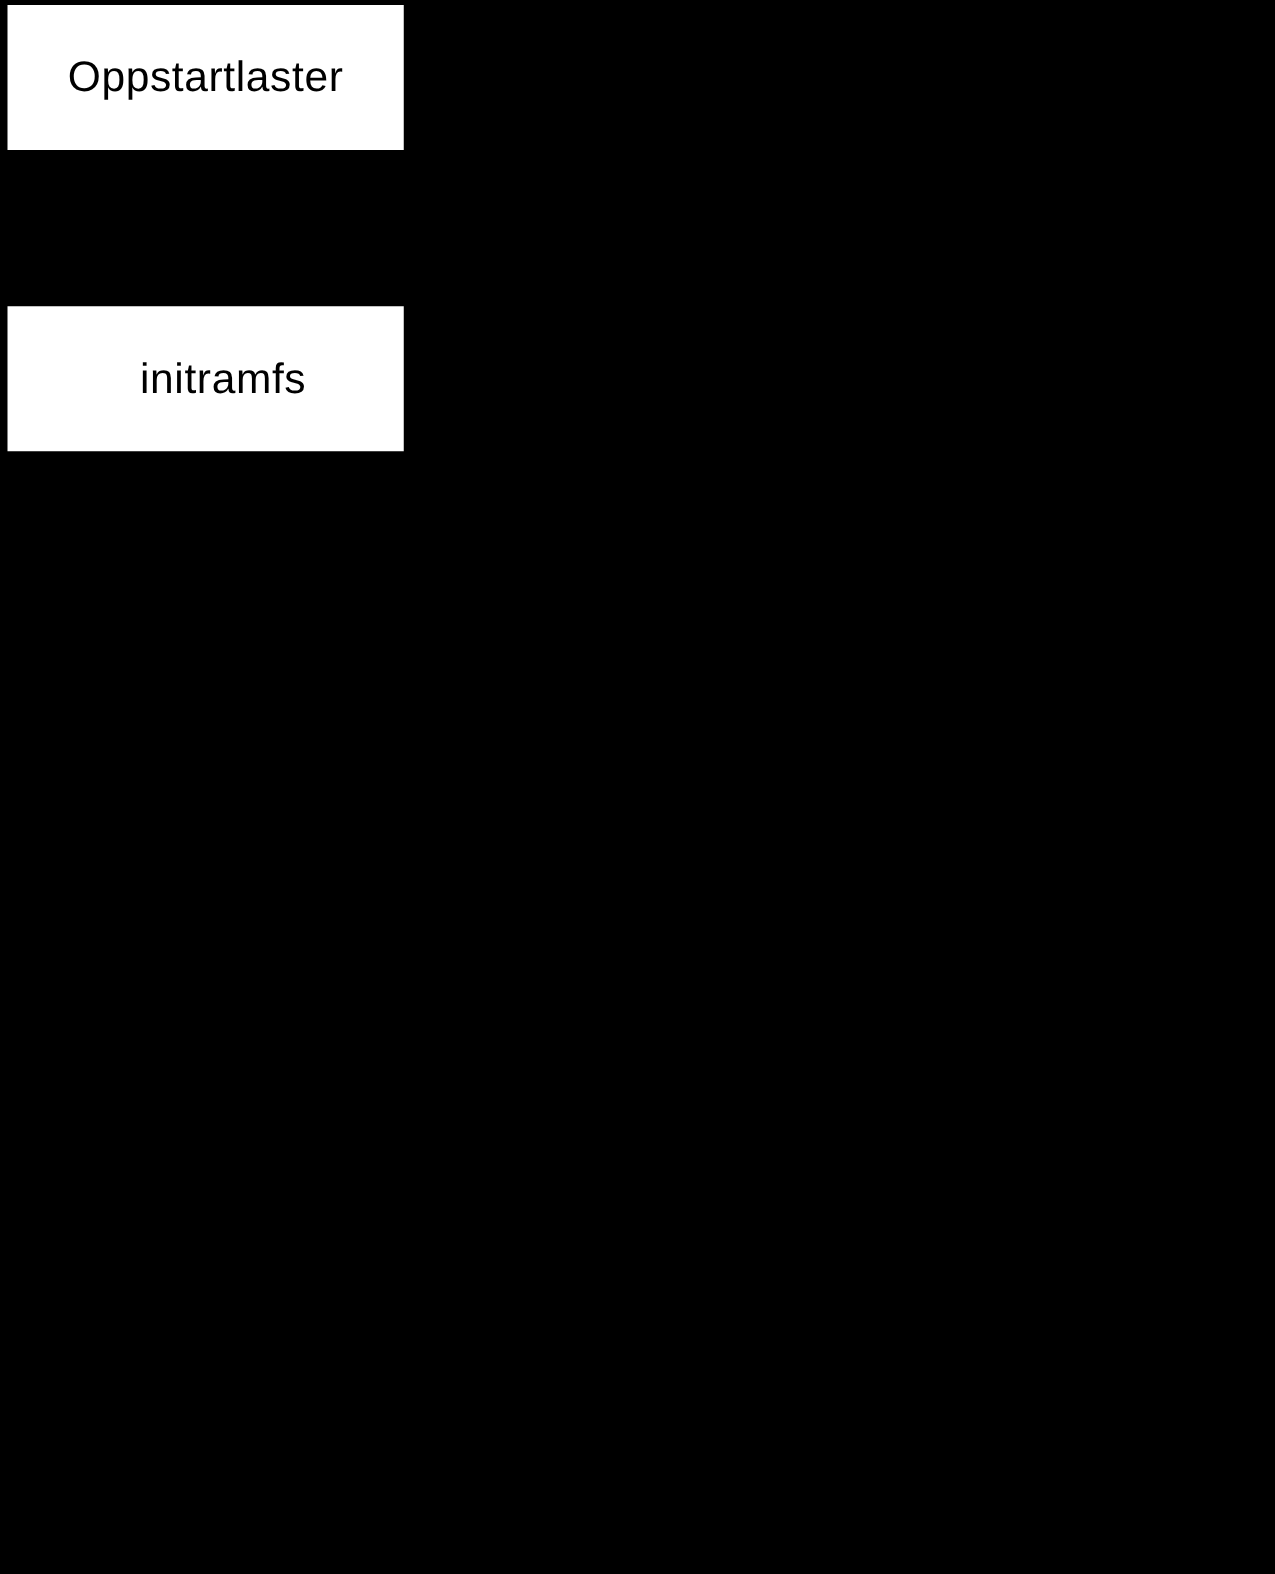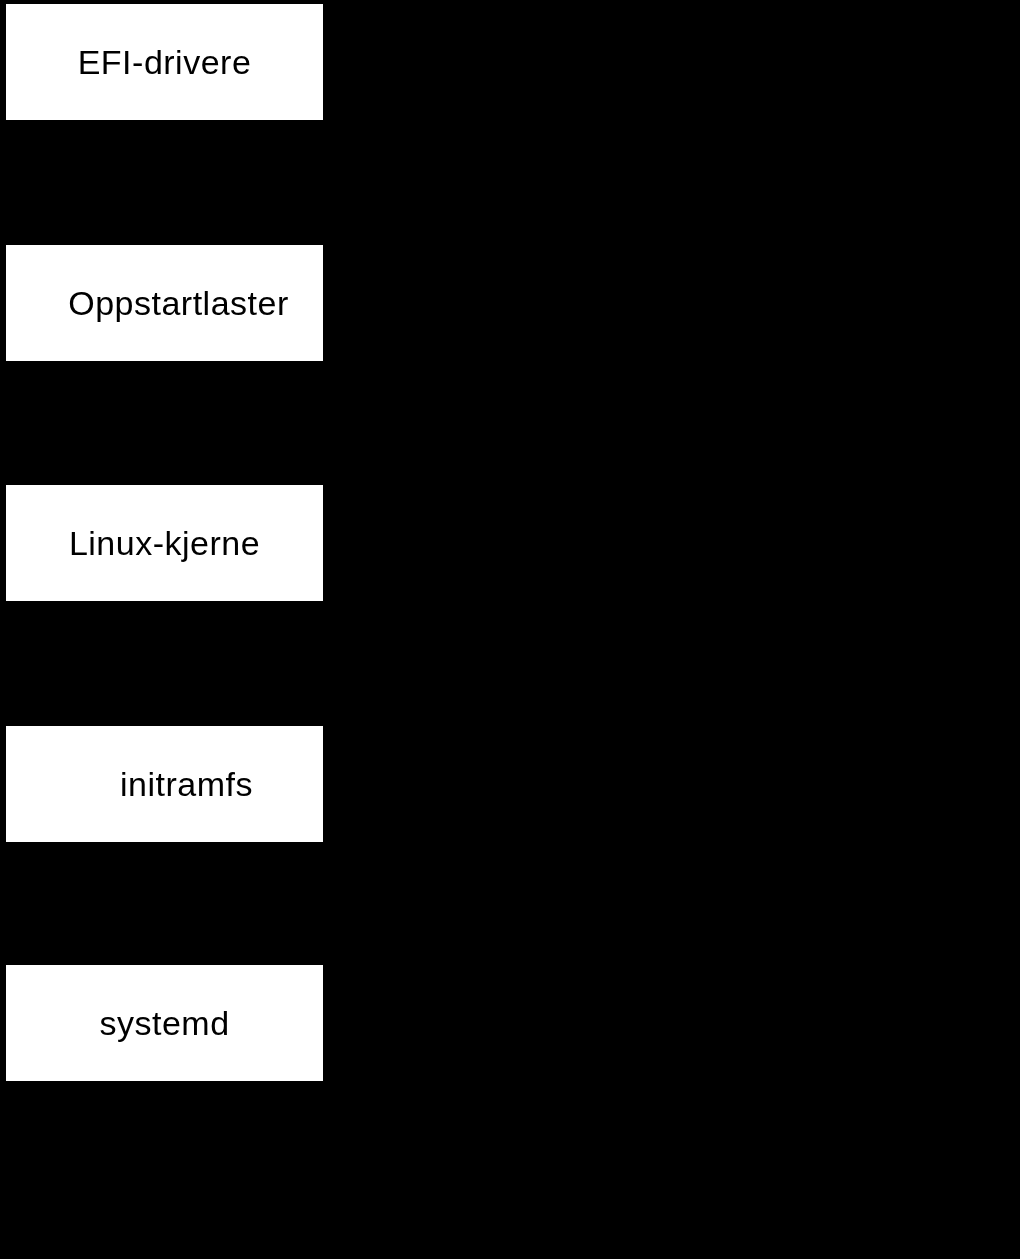--- a/index.html
+++ b/index.html
@@ -38,27 +38,18 @@
   .node:nth-of-type(2) { top: 245px; padding-left: 28px; }
   .node:nth-of-type(3) { top: 485px; }
   .node:nth-of-type(4) { top: 726px; padding-left: 44px; }
   .node:nth-of-type(5) { top: 965px; }
 </style>
 </head>
 <body>
 
 <div class="canvas" style="--bg: #000000; --node-fill: #ffffff; --node-text: #000000;">
   <div class="node">
-    <span class="node-label">EFI-drivere</span>
-  </div>
-  <div class="node">
     <span class="node-label">Oppstartlaster</span>
-  </div>
-  <div class="node">
-    <span class="node-label">Linux-kjerne</span>
   </div>
   <div class="node">
     <span class="node-label">initramfs</span>
   </div>
-  <div class="node">
-    <span class="node-label">systemd</span>
-  </div>
 </div>
 
 </body></html>

